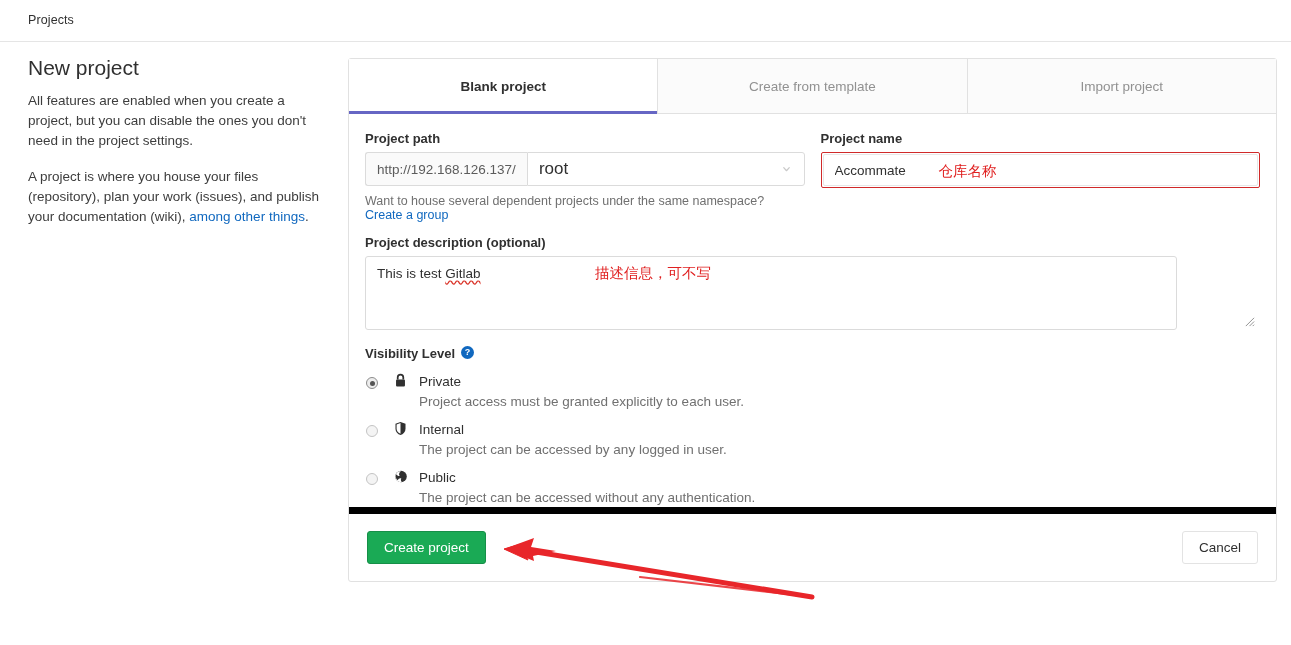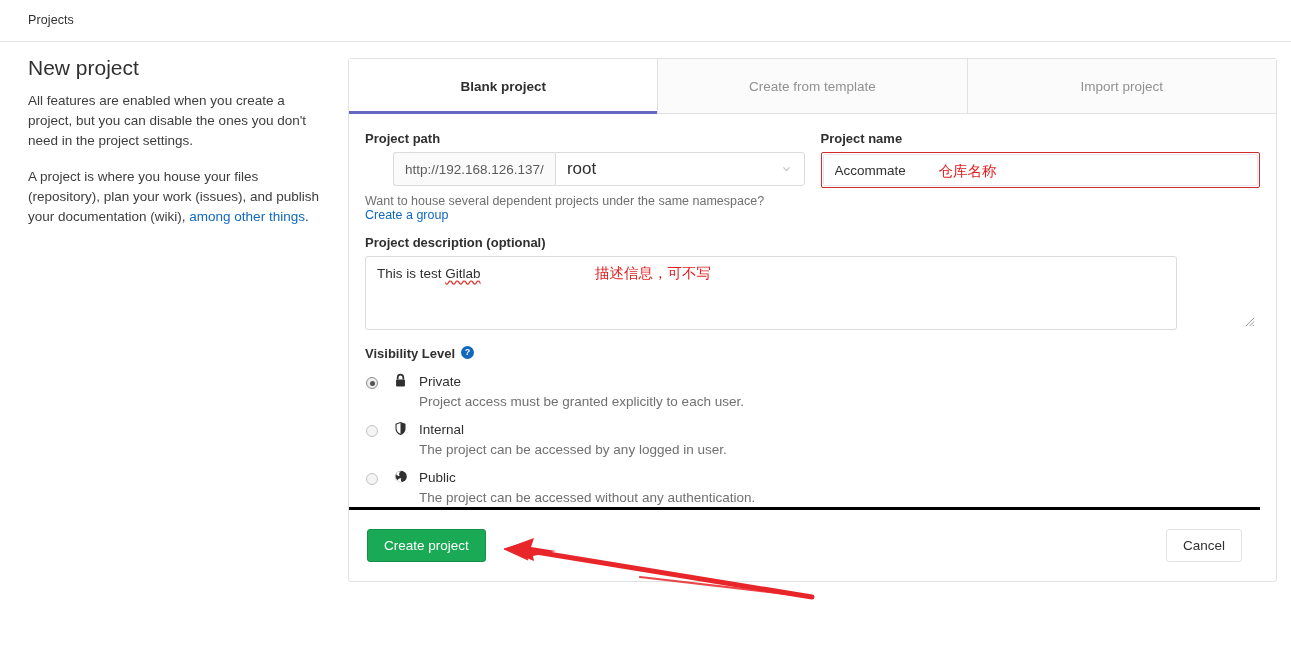--- a/index.html
+++ b/index.html
@@ -73,21 +73,21 @@
 
   .row { display: flex; gap: 1px; }
   .col-left { width: 449px; }
   .col-right { width: 449px; margin-left: 15px; position: relative; }
 
   .field-label {
     font-size: 13px; font-weight: 700; color: #303030;
     margin-bottom: 6px; display: block;
   }
 
-  .input-group { display: flex; height: 34px; margin-left: 28px; }
+  .input-group { display: flex; height: 34px; }
   .input-addon {
     display: flex; align-items: center;
     padding: 0 11px;
     border: 1px solid #dbdbdb;
     border-right: none;
     border-radius: 3px 0 0 3px;
     background: #fafafa;
     font-size: 13.5px; color: #5c5c5c;
     white-space: nowrap;
   }
@@ -198,23 +198,23 @@
     width: 17px; flex: none; margin-right: 10px;
     display: flex; justify-content: center; align-items: flex-start;
     padding-top: 1px;
   }
   .vis-text { }
   .vis-name { font-size: 13.5px; color: #303030; line-height: 19px; }
   .vis-desc { font-size: 13.5px; color: #707070; line-height: 20px; margin-top: 1px; }
 
   
   .card-footer {
-    position: absolute; left: 0; right: 16px; bottom: 0;
+    position: absolute; left: 0; right: 0; bottom: 0;
     height: 74px;
-    border-top: 3px solid #000000;
+    border-top: 7px solid #000000;
     display: flex; align-items: center; justify-content: space-between;
     padding: 0 18px;
   }
   .btn-create {
     background: #1aaa55; border: 1px solid #168f48;
     color: #fff; font-size: 13.5px;
     padding: 8px 16px; border-radius: 3px;
     cursor: pointer; font-family: inherit;
   }
   .btn-cancel {

